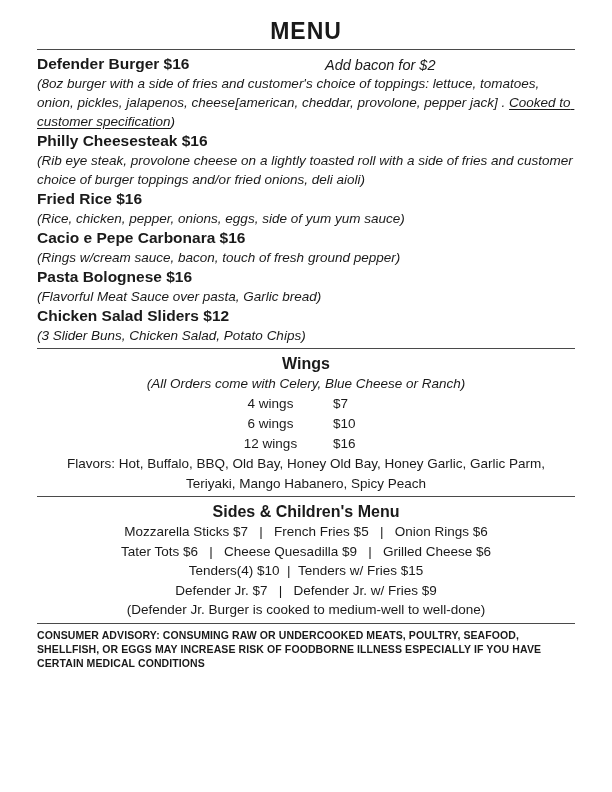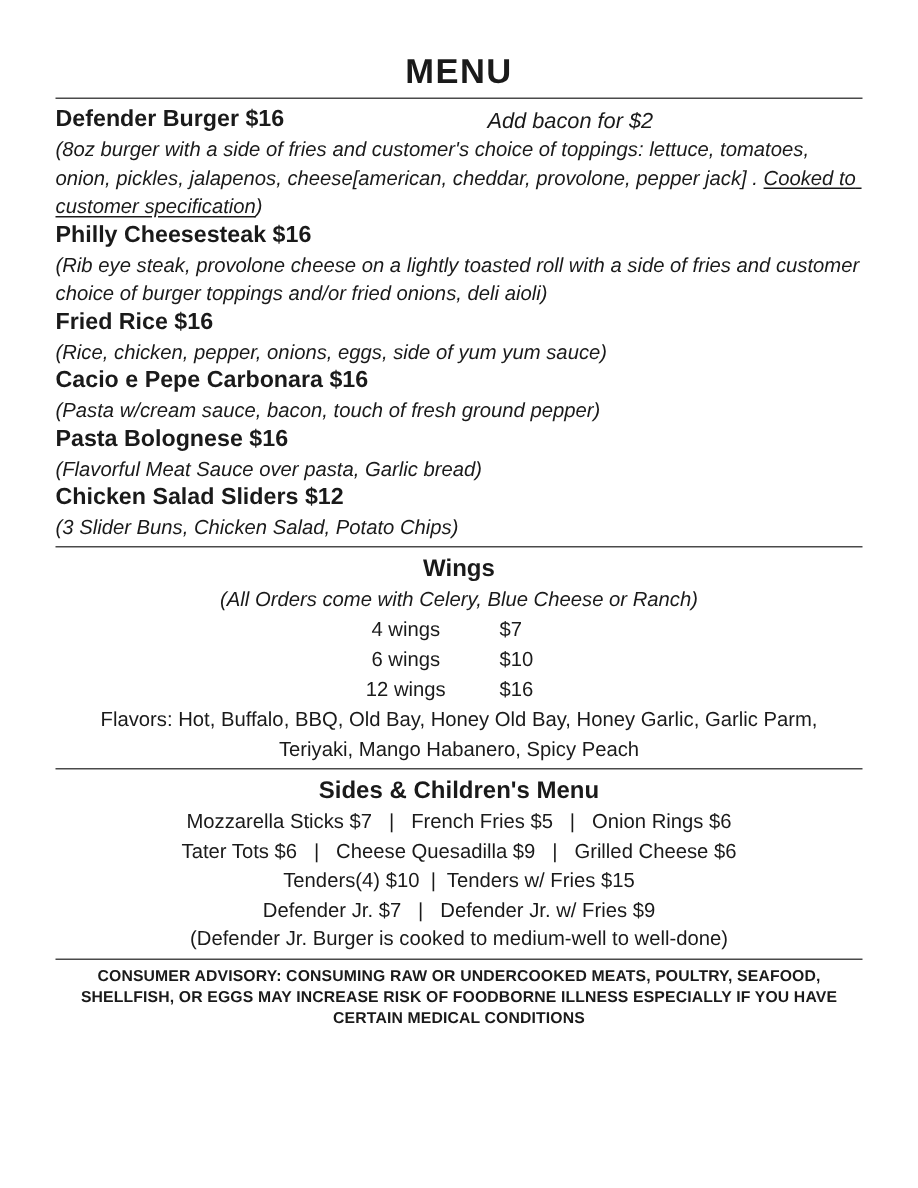--- a/index.html
+++ b/index.html
@@ -11,21 +11,21 @@
     overflow: hidden;
   }
   .page { padding: 18px 37px 0 37px; }
 
   .menu-title {
     text-align: center;
     font-size: 23px;
     font-weight: bold;
     letter-spacing: 1px;
     line-height: 26px;
-    margin: 16px 0 5px 0;
+    margin: 0 0 5px 0;
   }
   .rule {
     border: none;
     border-top: 1.2px solid #4a4a4a;
     margin: 3px 0 4px 0;
   }
 
   
   .item-head {
     position: relative;
@@ -69,21 +69,21 @@
   }
   .wing-qty { padding-right: 11px; }
   .wing-price { text-align: left; padding-left: 12px; }
   .flavors, .sides-line {
     font-size: 13.5px;
     line-height: 19.5px;
     white-space: pre-wrap;
   }
   .advisory {
     margin-top: 2px;
-    text-align: center;
+    text-align: left;
     font-size: 10.5px;
     font-weight: bold;
     line-height: 14px;
     letter-spacing: 0.1px;
   }
 </style>
 </head>
 <body>
 
 <div class="page">
@@ -106,21 +106,21 @@
       <div class="item-desc">(Rib eye steak, provolone cheese on a lightly toasted roll with a side of fries and customer choice of burger toppings and/or fried onions, deli aioli)</div>
     </div>
 
     <div>
       <div class="item-head">Fried Rice $16</div>
       <div class="item-desc">(Rice, chicken, pepper, onions, eggs, side of yum yum sauce)</div>
     </div>
 
     <div>
       <div class="item-head">Cacio e Pepe Carbonara $16</div>
-      <div class="item-desc">(Pasta w/cream sauce, bacon, touch of fresh ground pepper)</div>
+      <div class="item-desc">(Rings w/cream sauce, bacon, touch of fresh ground pepper)</div>
     </div>
 
     <div>
       <div class="item-head">Pasta Bolognese $16</div>
       <div class="item-desc">(Flavorful Meat Sauce over pasta, Garlic bread)</div>
     </div>
 
 
     <div>
       <div class="item-head">Chicken Salad Sliders $12</div>

